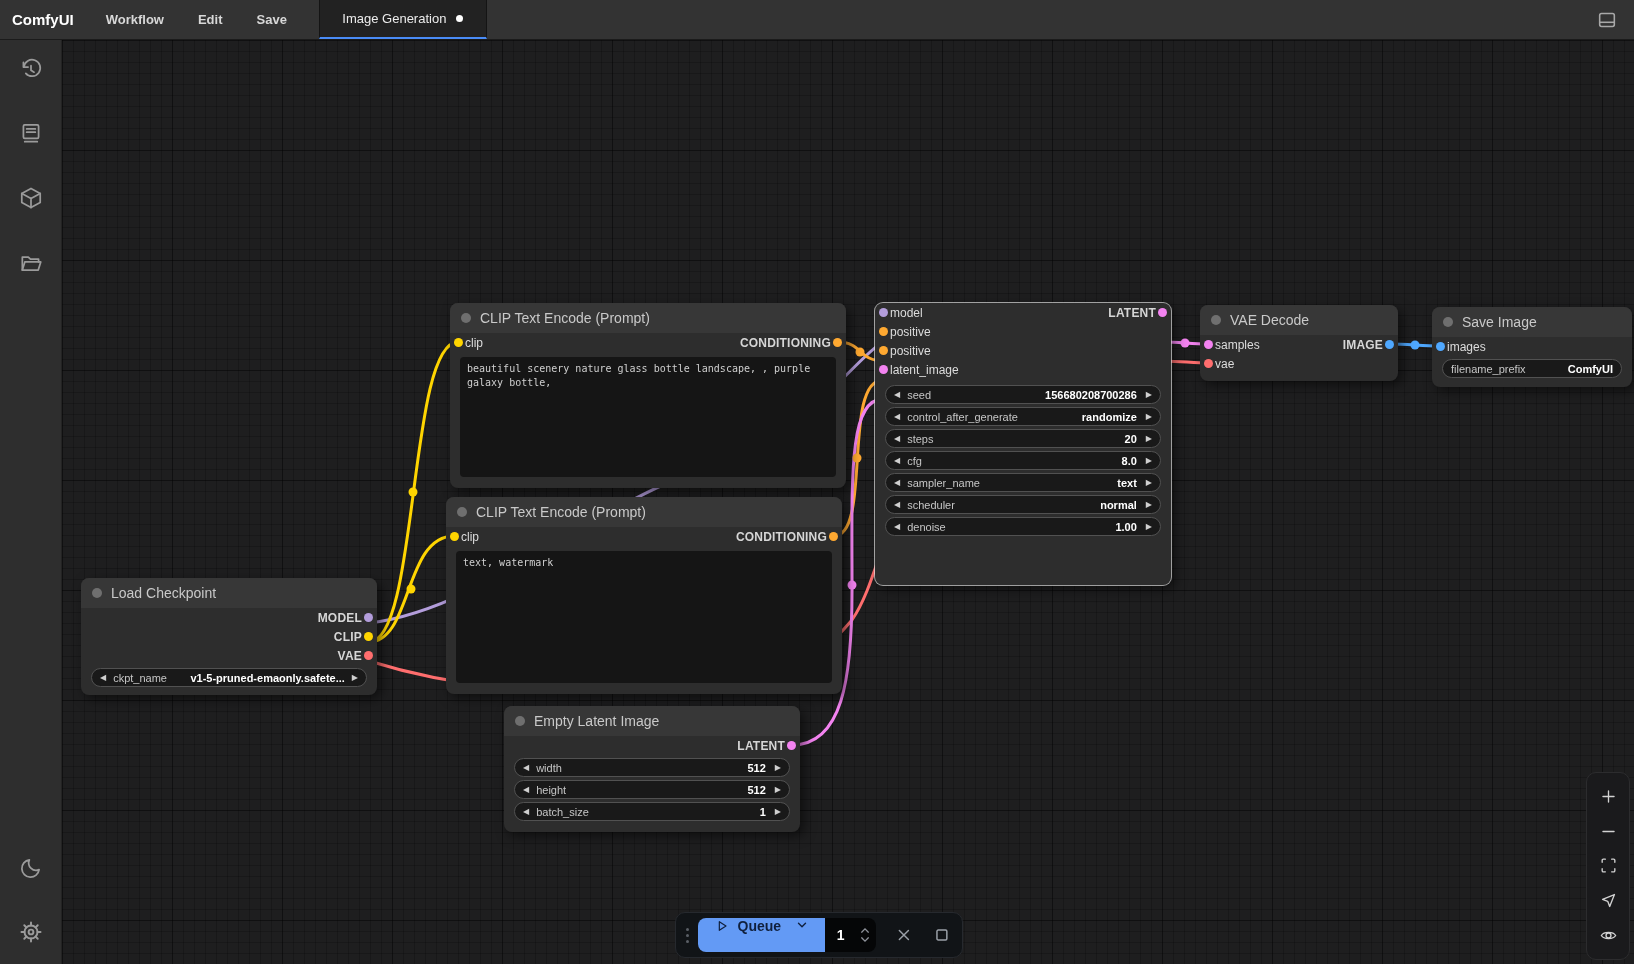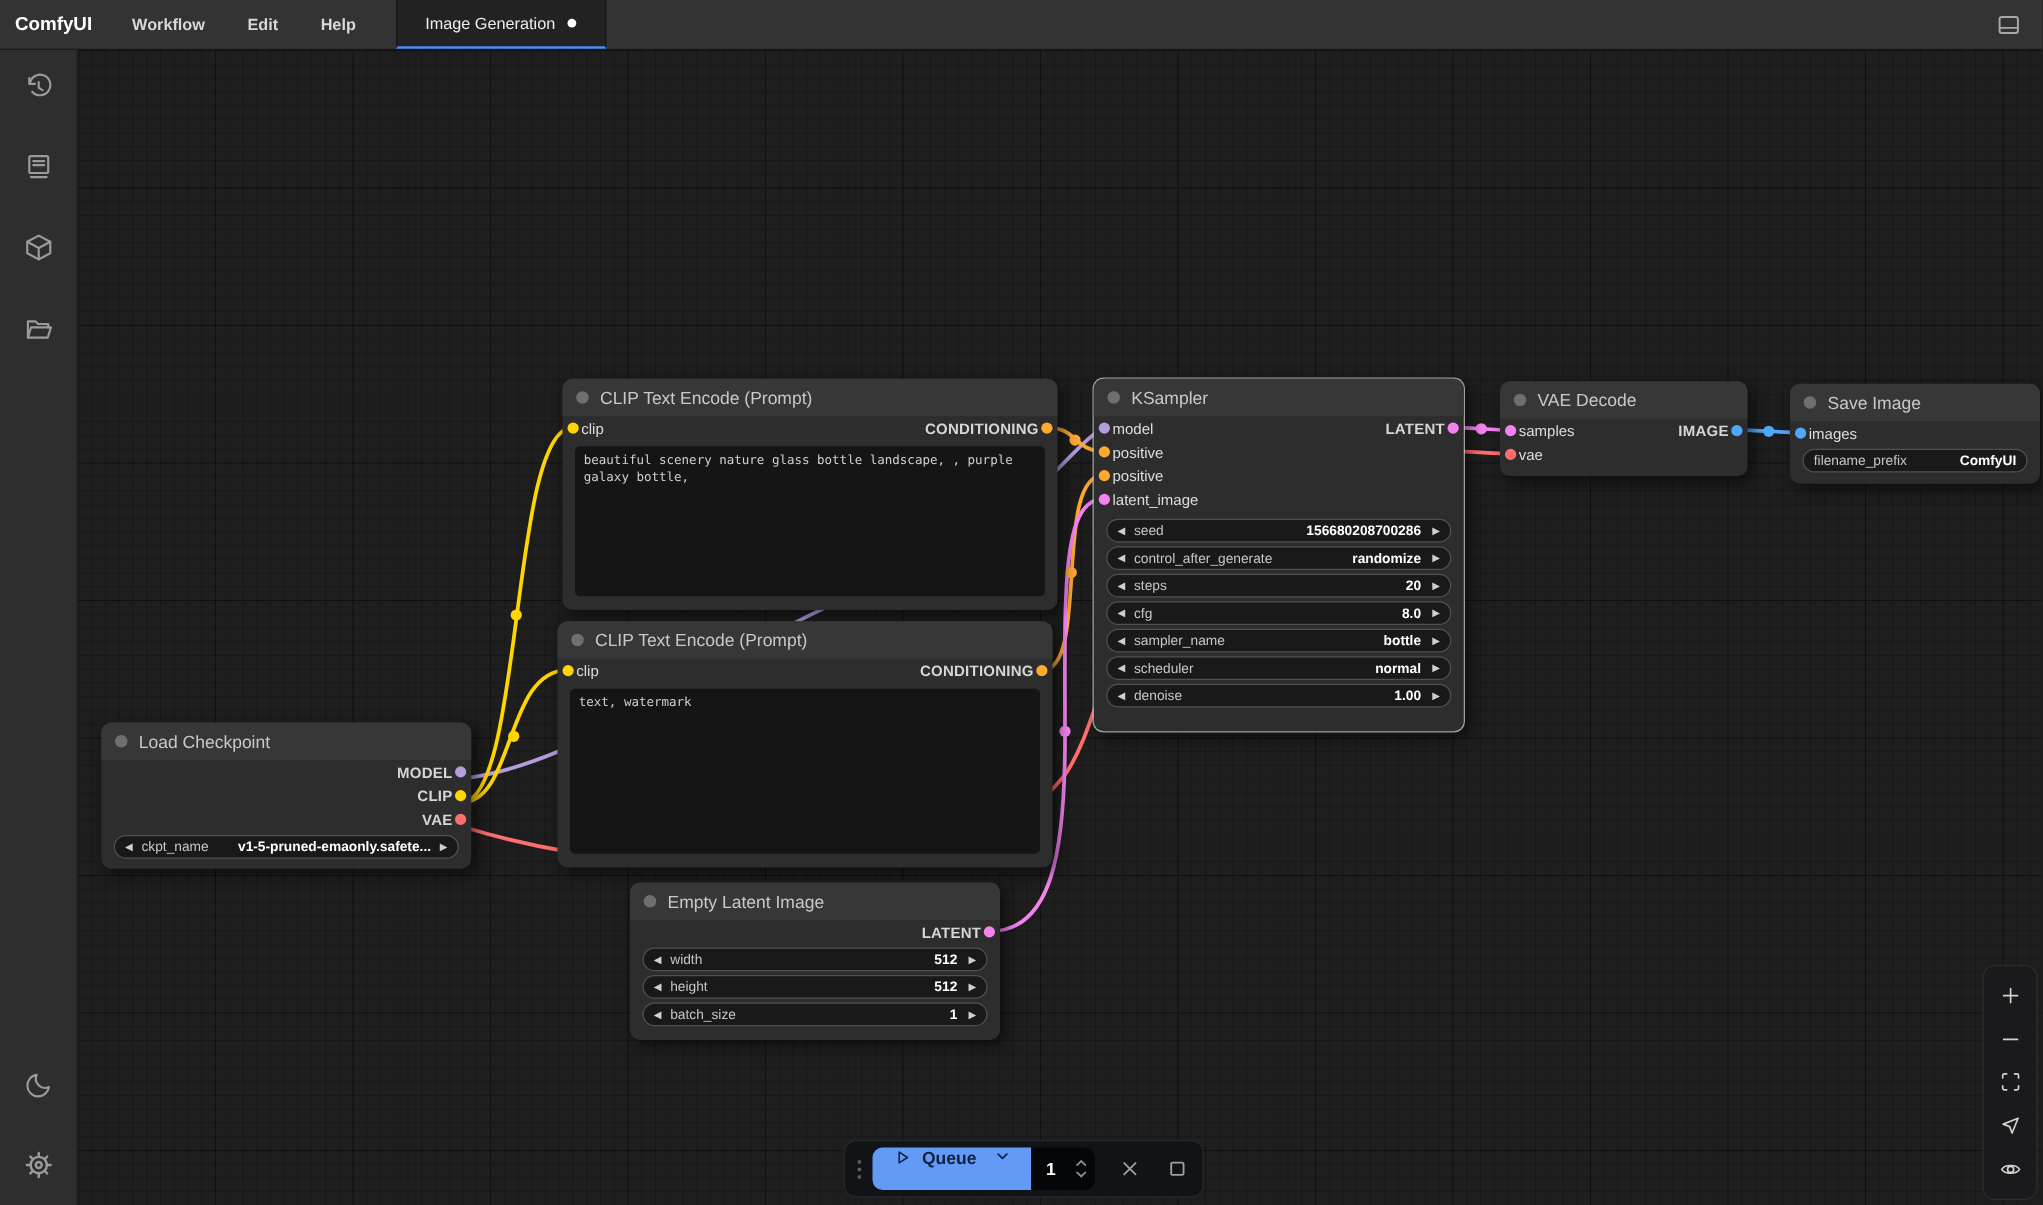--- a/index.html
+++ b/index.html
@@ -99,21 +99,21 @@
 </head>
 <body>
 
 <div class="app">
 
   <header class="topbar">
     <div class="logo">ComfyUI</div>
     <nav class="menus">
       <span class="menu-item">Workflow</span>
       <span class="menu-item">Edit</span>
-      <span class="menu-item">Help</span>
+      <span class="menu-item">Save</span>
     </nav>
     <div class="tab">
       <span class="tab-label">Image Generation</span>
       <span class="tab-dot"></span>
     </div>
     <div class="topbar-right">
       <svg class="tb-icon" viewBox="0 0 24 24" fill="none" stroke="currentColor" stroke-width="1.7">
         <rect x="4" y="5" width="16" height="14" rx="2"></rect>
           <path d="M4 14.5 H20"></path>
       </svg>
@@ -261,24 +261,20 @@
       </div>
       <div class="widget">
         <span class="arr">◀</span>
         <span class="wl">batch_size</span>
         <span class="wv pad">1</span>
         <span class="arr">▶</span>
       </div>
     </section>
 
     <section class="node selected" style="left:813px;top:263px;width:296px;height:282px">
-      <div class="node-title">
-        <span class="collapse-dot"></span>
-        <span class="t">KSampler</span>
-      </div>
       <div class="row">
         <span class="sdot in c-model"></span>
         <span class="lbl">model</span>
         <span class="out-label">LATENT</span>
         <span class="sdot out c-latent"></span>
       </div>
       <div class="row">
         <span class="sdot in c-cond"></span>
         <span class="lbl">positive</span>
       </div>
@@ -310,21 +306,21 @@
       </div>
       <div class="widget">
         <span class="arr">◀</span>
         <span class="wl">cfg</span>
         <span class="wv pad">8.0</span>
         <span class="arr">▶</span>
       </div>
       <div class="widget">
         <span class="arr">◀</span>
         <span class="wl">sampler_name</span>
-        <span class="wv pad">bottle</span>
+        <span class="wv pad">text</span>
         <span class="arr">▶</span>
       </div>
       <div class="widget">
         <span class="arr">◀</span>
         <span class="wl">scheduler</span>
         <span class="wv pad">normal</span>
         <span class="arr">▶</span>
       </div>
       <div class="widget">
         <span class="arr">◀</span>

